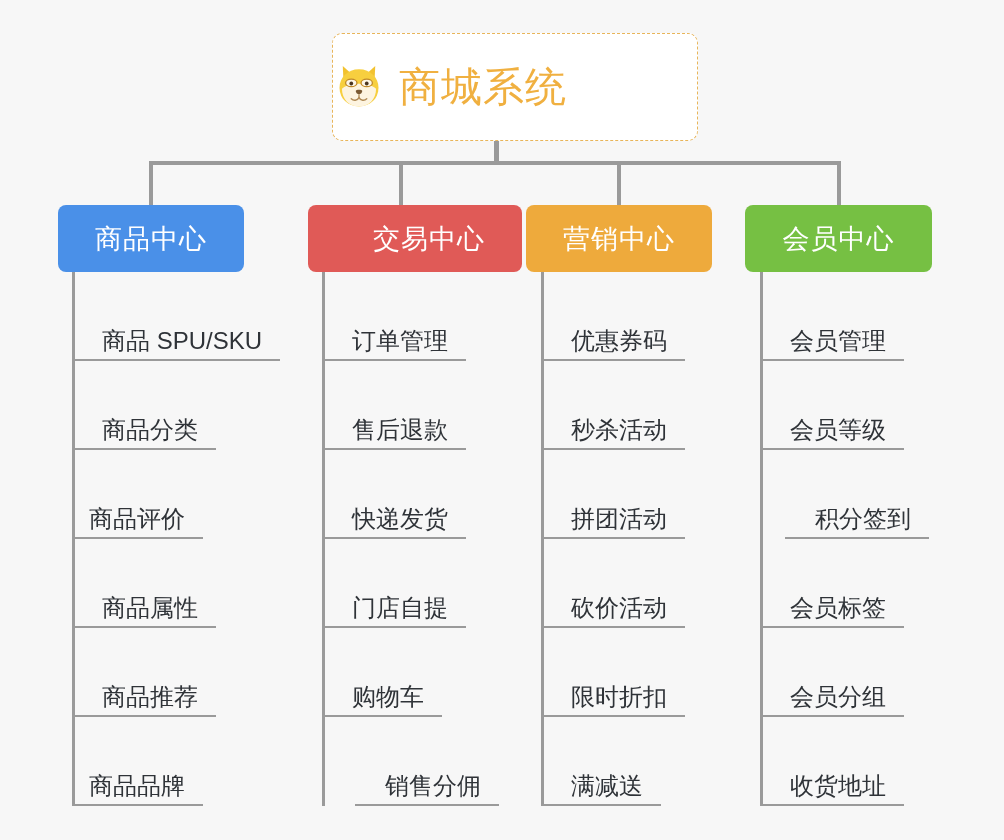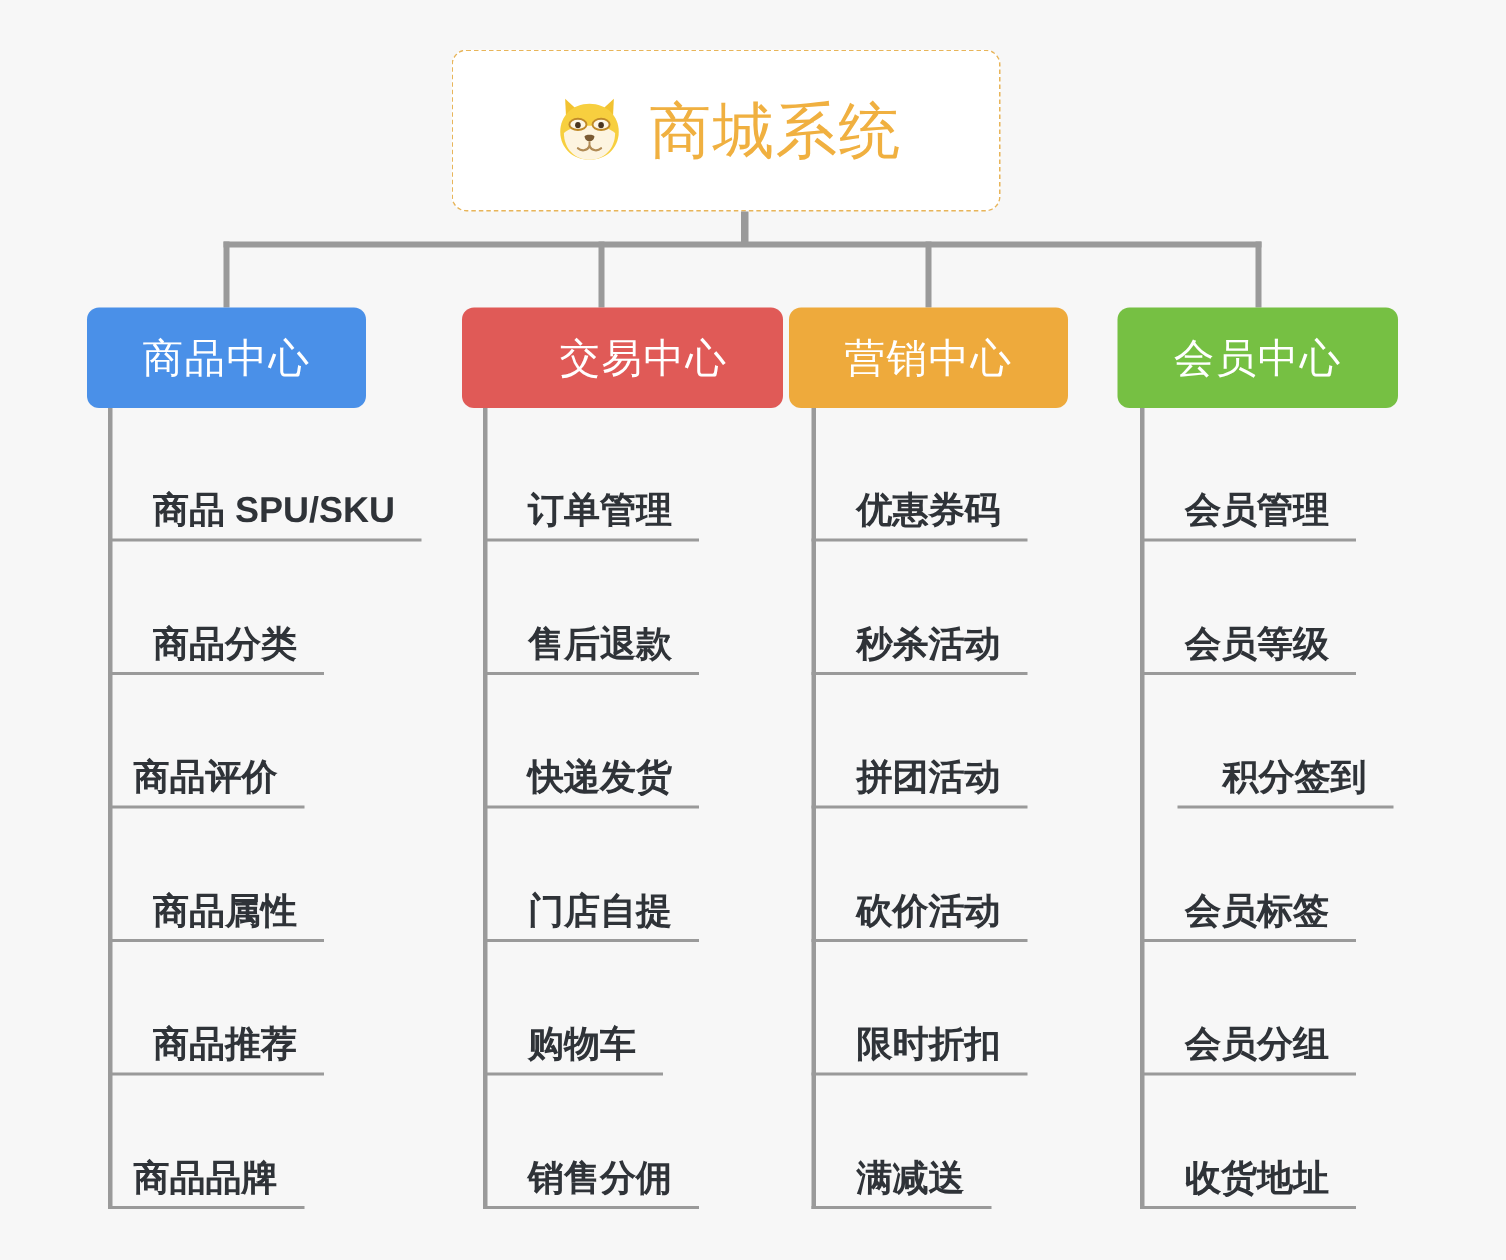--- a/index.html
+++ b/index.html
@@ -15,31 +15,30 @@
   }
   #canvas {
     position: relative;
     width: 1004px;
     height: 840px;
   }
 
   
   #root-node {
     position: absolute;
-    left: 301px;
+    left: 332px;
     top: 33px;
     width: 366px;
     height: 108px;
     box-sizing: border-box;
     background: #ffffff;
     border: 1px dashed #e8b55a;
     border-radius: 10px;
     display: flex;
     align-items: center;
-    justify-content: center;
     gap: 14px;
   }
   #root-emoji {
     width: 52px;
     height: 52px;
     flex: none;
     display: block;
   }
   #root-title {
     font-size: 41px;
@@ -92,21 +91,20 @@
     align-items: flex-end;
   }
   .leaf-inner {
     display: inline-block;
     border-bottom: 2px solid #9a9a9a;
     padding: 0 18px 5px 30px;
     font-size: 24px;
     color: #2f3338;
     white-space: nowrap;
     line-height: 1.1;
-    font-weight: bold;
   }
 </style>
 </head>
 <body style="background: rgb(247, 247, 247);">
 
 <div id="canvas">
 
   <div id="root-node" style="border-color: rgb(232, 181, 90); background: rgb(255, 255, 255);">
     <svg id="root-emoji" viewBox="0 0 64 64">
       <path d="M12 6 L13 26 L24 17 Z" fill="#f2c230"></path>
@@ -180,21 +178,21 @@
       </div>
       <div class="leaf" style="top: 178px;">
         <span class="leaf-inner" style="border-bottom-color: rgb(154, 154, 154);">快递发货</span>
       </div>
       <div class="leaf" style="top: 267px;">
         <span class="leaf-inner" style="border-bottom-color: rgb(154, 154, 154);">门店自提</span>
       </div>
       <div class="leaf" style="top: 356px;">
         <span class="leaf-inner" style="border-bottom-color: rgb(154, 154, 154);">购物车</span>
       </div>
-      <div class="leaf" style="top: 445px;">
+      <div class="leaf" style="top: 445px; margin-left: 33px;">
         <span class="leaf-inner" style="border-bottom-color: rgb(154, 154, 154);">销售分佣</span>
       </div>
     </div>
   <div class="branch" id="branch-2" style="left:541px;">
     <div class="spine" style="background: rgb(154, 154, 154); height: 534px;"></div>
   <div class="leaf" style="top: 0px;">
         <span class="leaf-inner" style="border-bottom-color: rgb(154, 154, 154);">优惠券码</span>
       </div>
       <div class="leaf" style="top: 89px;">
         <span class="leaf-inner" style="border-bottom-color: rgb(154, 154, 154);">秒杀活动</span>

